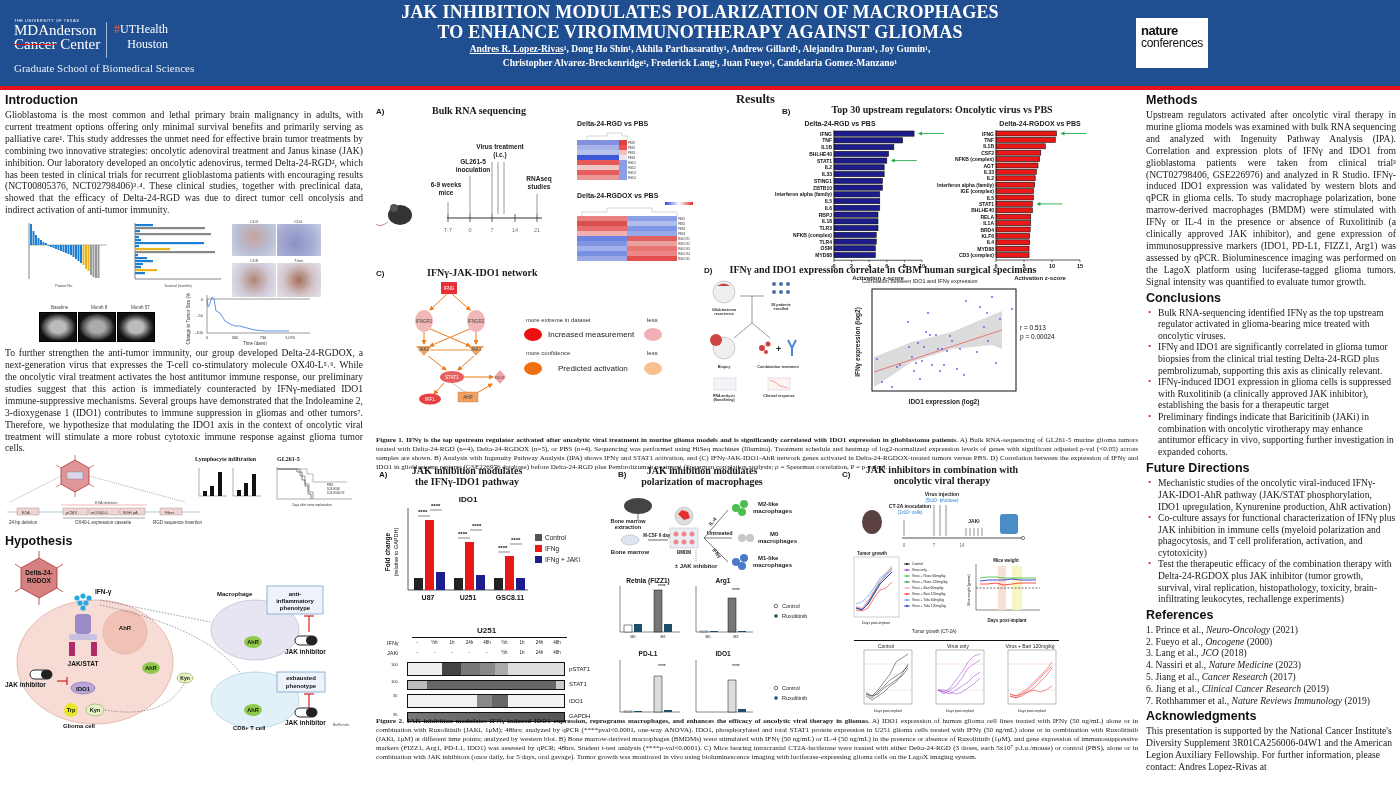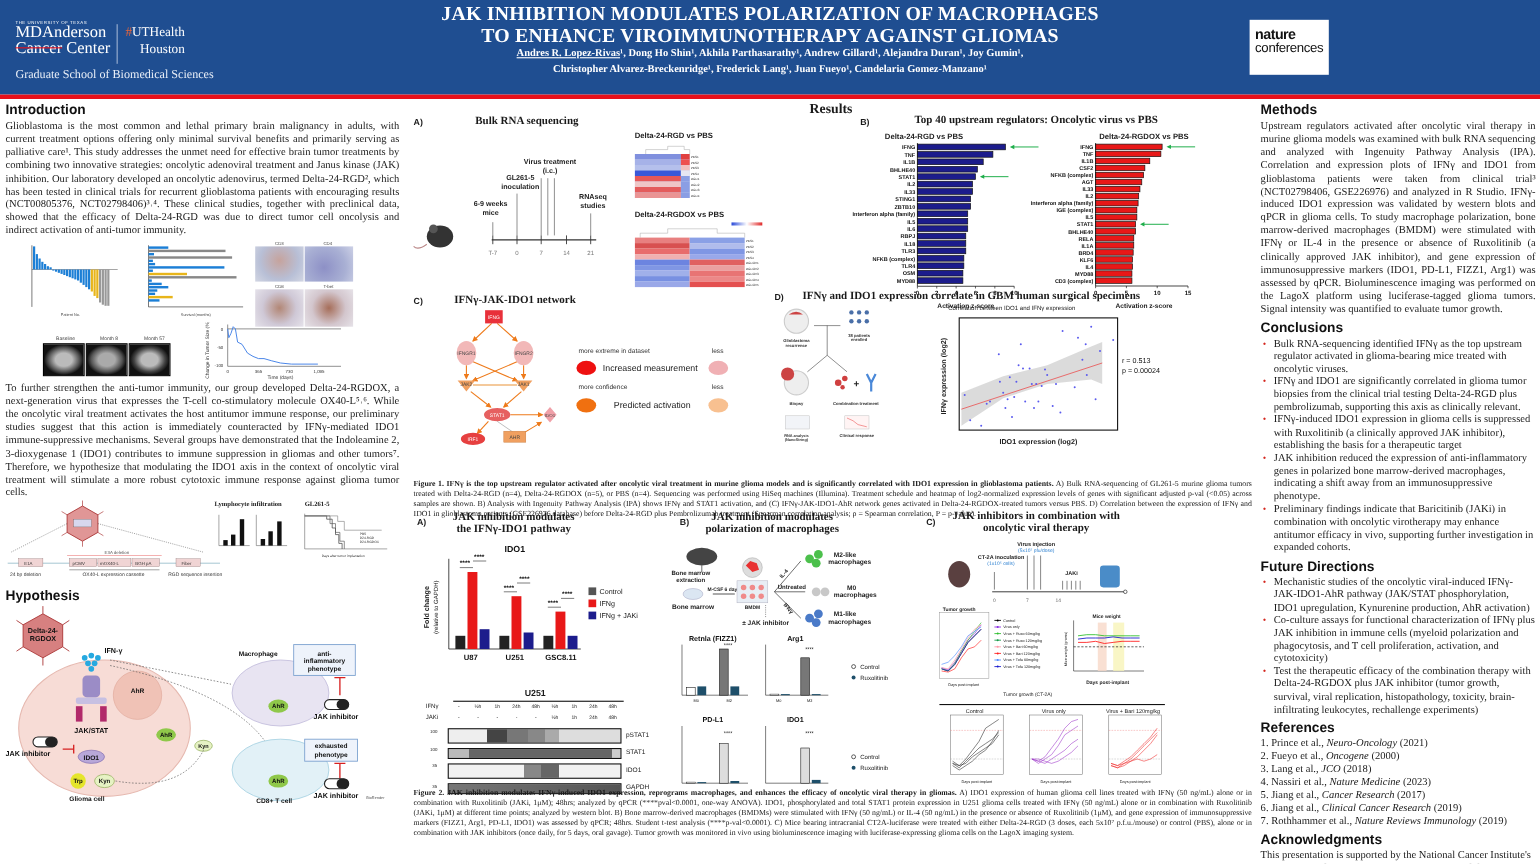--- a/index.html
+++ b/index.html
@@ -458,21 +458,21 @@
         <text x="101" y="33">PBS4</text>
       <text x="101" y="38">RGDOX1</text>
         <text x="101" y="43">RGDOX2</text>
       <text x="101" y="48">RGDOX3</text>
         <text x="101" y="53">RGDOX4</text>
       <text x="101" y="58">RGDOX5</text>
     </g>
   </svg>
 
   <div class="panel-label" style="left:410px;top:15px">B)</div>
-  <div class="panel-title" style="left:440px;top:12px;width:260px">Top 40 upstream regulators: Oncolytic virus vs PBS</div>
+  <div class="panel-title" style="left:440px;top:12px;width:260px">Top 30 upstream regulators: Oncolytic virus vs PBS</div>
   <svg style="position:absolute;left:398px;top:25px" width="350" height="165" viewBox="0 0 350 165">
     <text x="70" y="9" font-size="7" font-weight="bold" text-anchor="middle" fill="#222">Delta-24-RGD vs PBS</text>
     <text x="270" y="9" font-size="7" font-weight="bold" text-anchor="middle" fill="#222">Delta-24-RGDOX vs PBS</text>
     <g id="chartRGD">
         <rect x="64" y="14" width="80.08" height="5.2" fill="#1c1c8c" stroke="#111" stroke-width="0.6"></rect>
         <text x="62" y="18.7" font-size="5" font-weight="bold" text-anchor="end" fill="#111">IFNG</text>
         <line x1="174.07999999999998" y1="16.6" x2="150.07999999999998" y2="16.6" stroke="#1fae4b" stroke-width="0.9"></line>
         <path d="M148.07999999999998,16.6 l4,-2 l0,4 z" fill="#1fae4b"></path>
         <rect x="64" y="20.75" width="68.64" height="5.2" fill="#1c1c8c" stroke="#111" stroke-width="0.6"></rect>
         <text x="62" y="25.45" font-size="5" font-weight="bold" text-anchor="end" fill="#111">TNF</text>
@@ -581,21 +581,21 @@
         <line x1="282" y1="143" x2="282" y2="145" stroke="#111" stroke-width="0.6"></line>
         <text x="282" y="151" font-size="5.5" font-weight="bold" text-anchor="middle" fill="#111">10</text>
         <line x1="310" y1="143" x2="310" y2="145" stroke="#111" stroke-width="0.6"></line>
         <text x="310" y="151" font-size="5.5" font-weight="bold" text-anchor="middle" fill="#111">15</text>
       </g>
     <text x="108" y="163" font-size="6" font-weight="bold" text-anchor="middle" fill="#222">Activation z-score</text>
     <text x="270" y="163" font-size="6" font-weight="bold" text-anchor="middle" fill="#222">Activation z-score</text>
   </svg>
 
   <div class="panel-label" style="left:4px;top:177px">C)</div>
-  <div class="panel-title" style="left:41px;top:175px">IFNγ-JAK-IDO1 network</div>
+  <div class="panel-title" style="left:55px;top:175px">IFNγ-JAK-IDO1 network</div>
   <svg style="position:absolute;left:20px;top:188px" width="120" height="125" viewBox="0 0 120 125">
     <defs>
         <marker id="ah" markerWidth="5" markerHeight="5" refX="4" refY="2.5" orient="auto">
           <path d="M0,0 L5,2.5 L0,5 z" fill="#ee7a1a"></path>
         </marker>
       </defs>
     <g stroke="#ee7a1a" stroke-width="1" fill="none" marker-end="url(#ah)">
       <line x1="55" y1="14" x2="38" y2="30"></line>
         <line x1="60" y1="14" x2="78" y2="30"></line>
       <line x1="32" y1="52" x2="32" y2="64"></line>
@@ -1063,21 +1063,20 @@
 
 <div class="col-right">
   <h2 class="sec">Methods</h2>
   <p class="body">Upstream regulators activated after oncolytic viral therapy in murine glioma models was examined with bulk RNA sequencing and analyzed with Ingenuity Pathway Analysis (IPA). Correlation and expression plots of IFNγ and IDO1 from glioblastoma patients were taken from clinical trial³ (NCT02798406, GSE226976) and analyzed in R Studio. IFNγ-induced IDO1 expression was validated by western blots and qPCR in glioma cells. To study macrophage polarization, bone marrow-derived macrophages (BMDM) were stimulated with IFNγ or IL-4 in the presence or absence of Ruxolitinib (a clinically approved JAK inhibitor), and gene expression of immunosuppressive markers (IDO1, PD-L1, FIZZ1, Arg1) was assessed by qPCR. Bioluminescence imaging was performed on the LagoX platform using luciferase-tagged glioma tumors. Signal intensity was quantified to evaluate tumor growth.</p>
 
   <h2 class="sec" style="margin-top:3px">Conclusions</h2>
   <ul class="bullets">
     <li>Bulk RNA-sequencing identified IFNγ as the top upstream regulator activated in glioma-bearing mice treated with oncolytic viruses.</li>
     <li>IFNγ and IDO1 are significantly correlated in glioma tumor biopsies from the clinical trial testing Delta-24-RGD plus pembrolizumab, supporting this axis as clinically relevant.</li>
     <li>IFNγ-induced IDO1 expression in glioma cells is suppressed with Ruxolitinib (a clinically approved JAK inhibitor), establishing the basis for a therapeutic target</li>
-    <li>JAK inhibition reduced the expression of anti-inflammatory genes in polarized bone marrow-derived macrophages, indicating a shift away from an immunosuppressive phenotype.</li>
     <li>Preliminary findings indicate that Baricitinib (JAKi) in combination with oncolytic virotherapy may enhance antitumor efficacy in vivo, supporting further investigation in expanded cohorts.</li>
   </ul>
 
   <h2 class="sec" style="margin-top:4px">Future Directions</h2>
   <ul class="bullets">
     <li>Mechanistic studies of the oncolytic viral-induced IFNγ-JAK-IDO1-AhR pathway (JAK/STAT phosphorylation, IDO1 upregulation, Kynurenine production, AhR activation)</li>
     <li>Co-culture assays for functional characterization of IFNγ plus JAK inhibition in immune cells (myeloid polarization and phagocytosis, and T cell proliferation, activation, and cytotoxicity)</li>
     <li>Test the therapeutic efficacy of the combination therapy with Delta-24-RGDOX plus JAK inhibitor (tumor growth, survival, viral replication, histopathology, toxicity, brain-infiltrating leukocytes, rechallenge experiments)</li>
   </ul>
 

